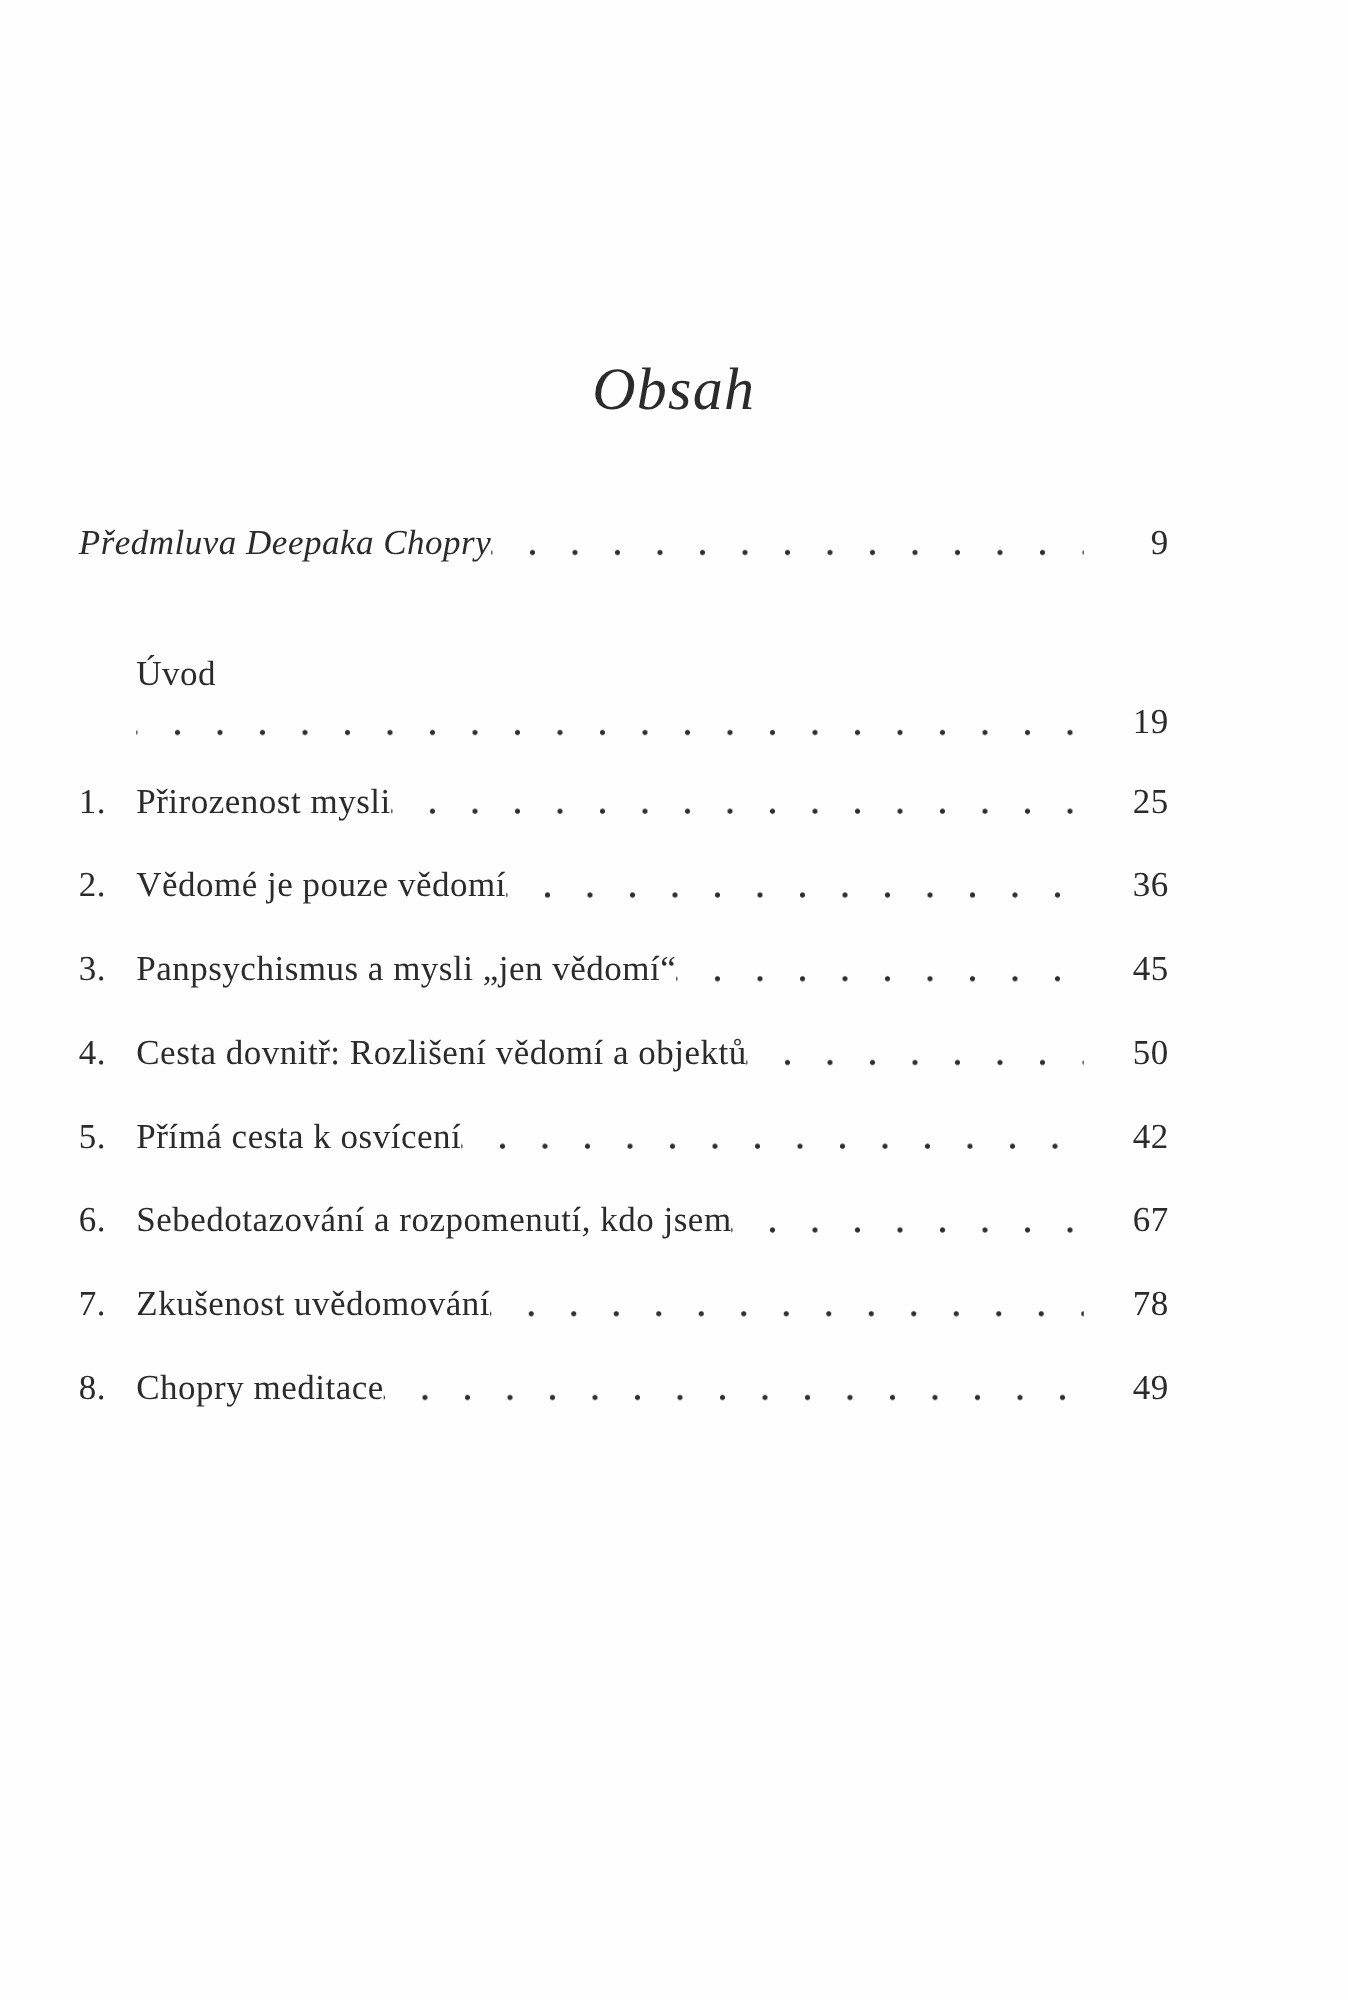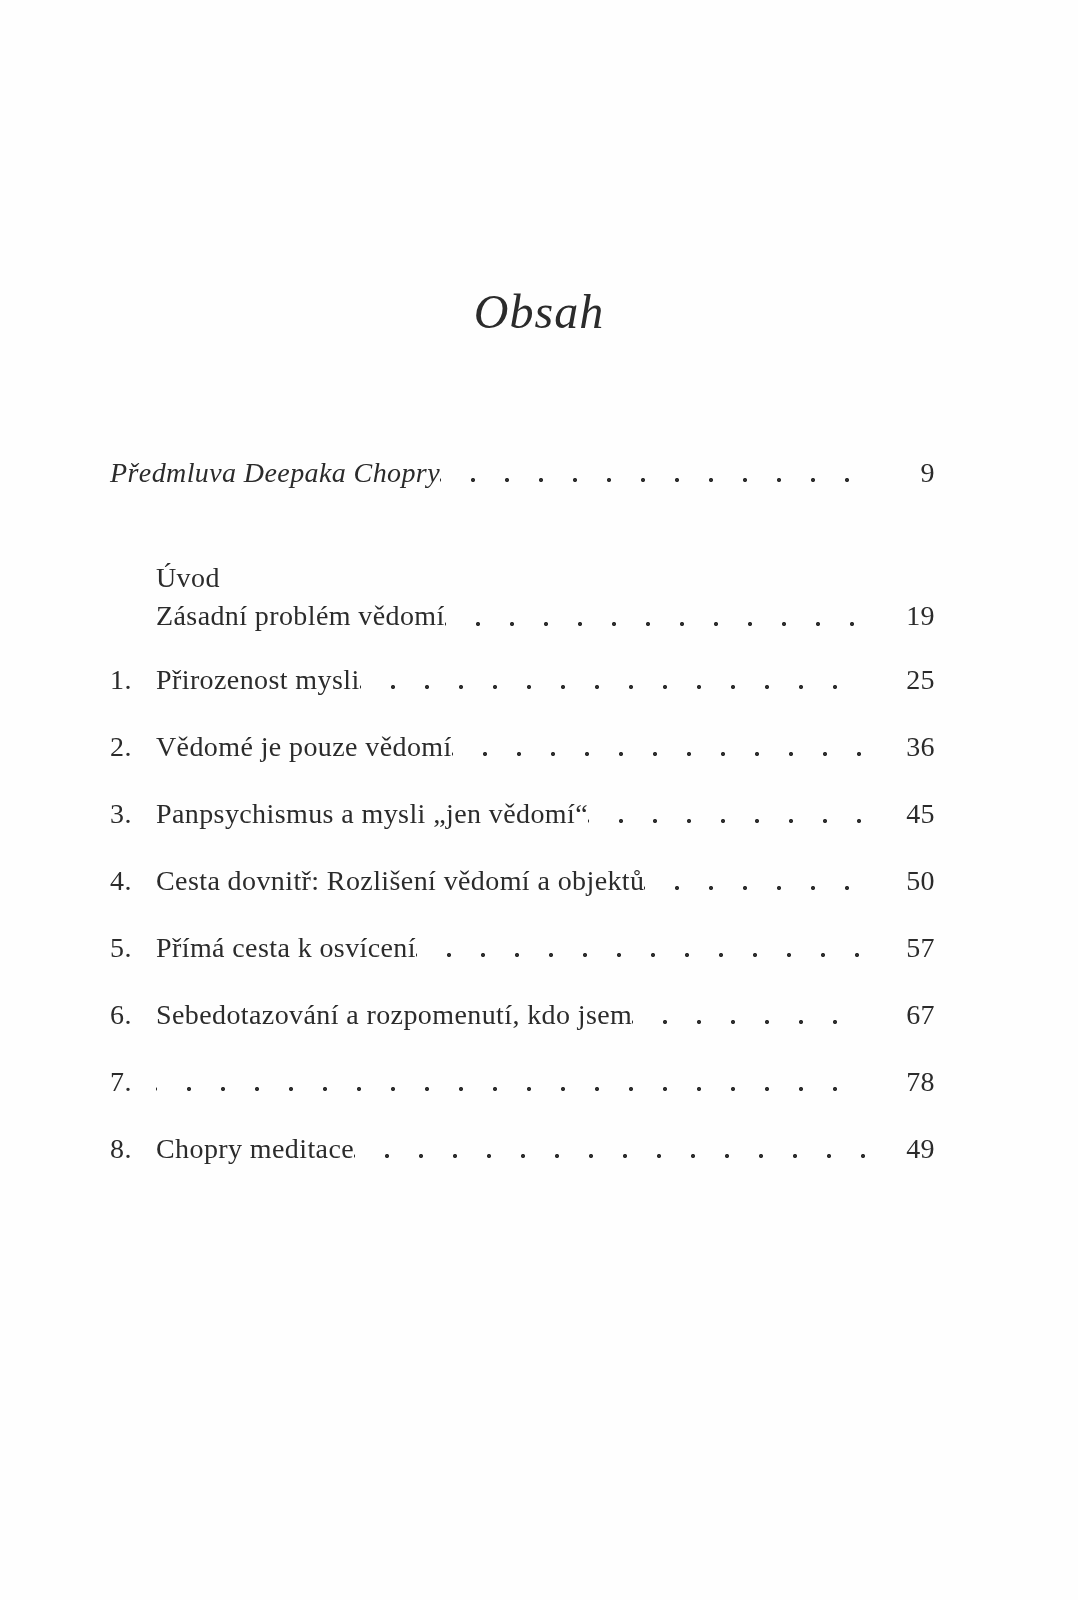--- a/index.html
+++ b/index.html
@@ -17,22 +17,22 @@
   .book-title {
     padding-top: 286px;
     text-align: center;
     font-style: italic;
     font-weight: 400;
     font-size: 48px;
     line-height: 52px;
     letter-spacing: 1px;
   }
   .toc {
-    margin-top: 120px;
-    padding-left: 110px;
+    margin-top: 82px;
+    padding-left: 63px;
     padding-right: 143px;
   }
   .row {
     display: flex;
     font-size: 28px;
     line-height: 30px;
     margin-bottom: 37px;
     letter-spacing: 0.4px;
     white-space: nowrap;
   }
@@ -79,21 +79,20 @@
     <div class="row row-italic">
       <span class="entry-title">Předmluva Deepaka Chopry</span>
       <span class="leader"></span>
       <span class="pageno">9</span>
     </div>
 
 
     <div class="intro-block">
       <div class="intro-line1">Úvod</div>
       <div class="intro-line2">
-        <span class="entry-title">Zásadní problém vědomí</span>
         <span class="leader"></span>
         <span class="pageno">19</span>
       </div>
     </div>
 
     <div class="row">
       <span class="num">1.</span>
       <span class="entry-title">Přirozenost mysli</span>
       <span class="leader"></span>
       <span class="pageno">25</span>
@@ -117,32 +116,33 @@
       <span class="num">4.</span>
       <span class="entry-title">Cesta dovnitř: Rozlišení vědomí a objektů</span>
       <span class="leader"></span>
       <span class="pageno">50</span>
     </div>
 
     <div class="row">
       <span class="num">5.</span>
       <span class="entry-title">Přímá cesta k osvícení</span>
       <span class="leader"></span>
-      <span class="pageno">57</span>
+      <span class="pageno">42</span>
     </div>
 
     <div class="row">
       <span class="num">6.</span>
       <span class="entry-title">Sebedotazování a rozpomenutí, kdo jsem</span>
       <span class="leader"></span>
       <span class="pageno">67</span>
     </div>
 
     <div class="row">
       <span class="num">7.</span>
+      <span class="entry-title">Zkušenost uvědomování</span>
       <span class="leader"></span>
       <span class="pageno">78</span>
     </div>
 
     <div class="row">
       <span class="num">8.</span>
       <span class="entry-title">Chopry meditace</span>
       <span class="leader"></span>
       <span class="pageno">49</span>
     </div>

